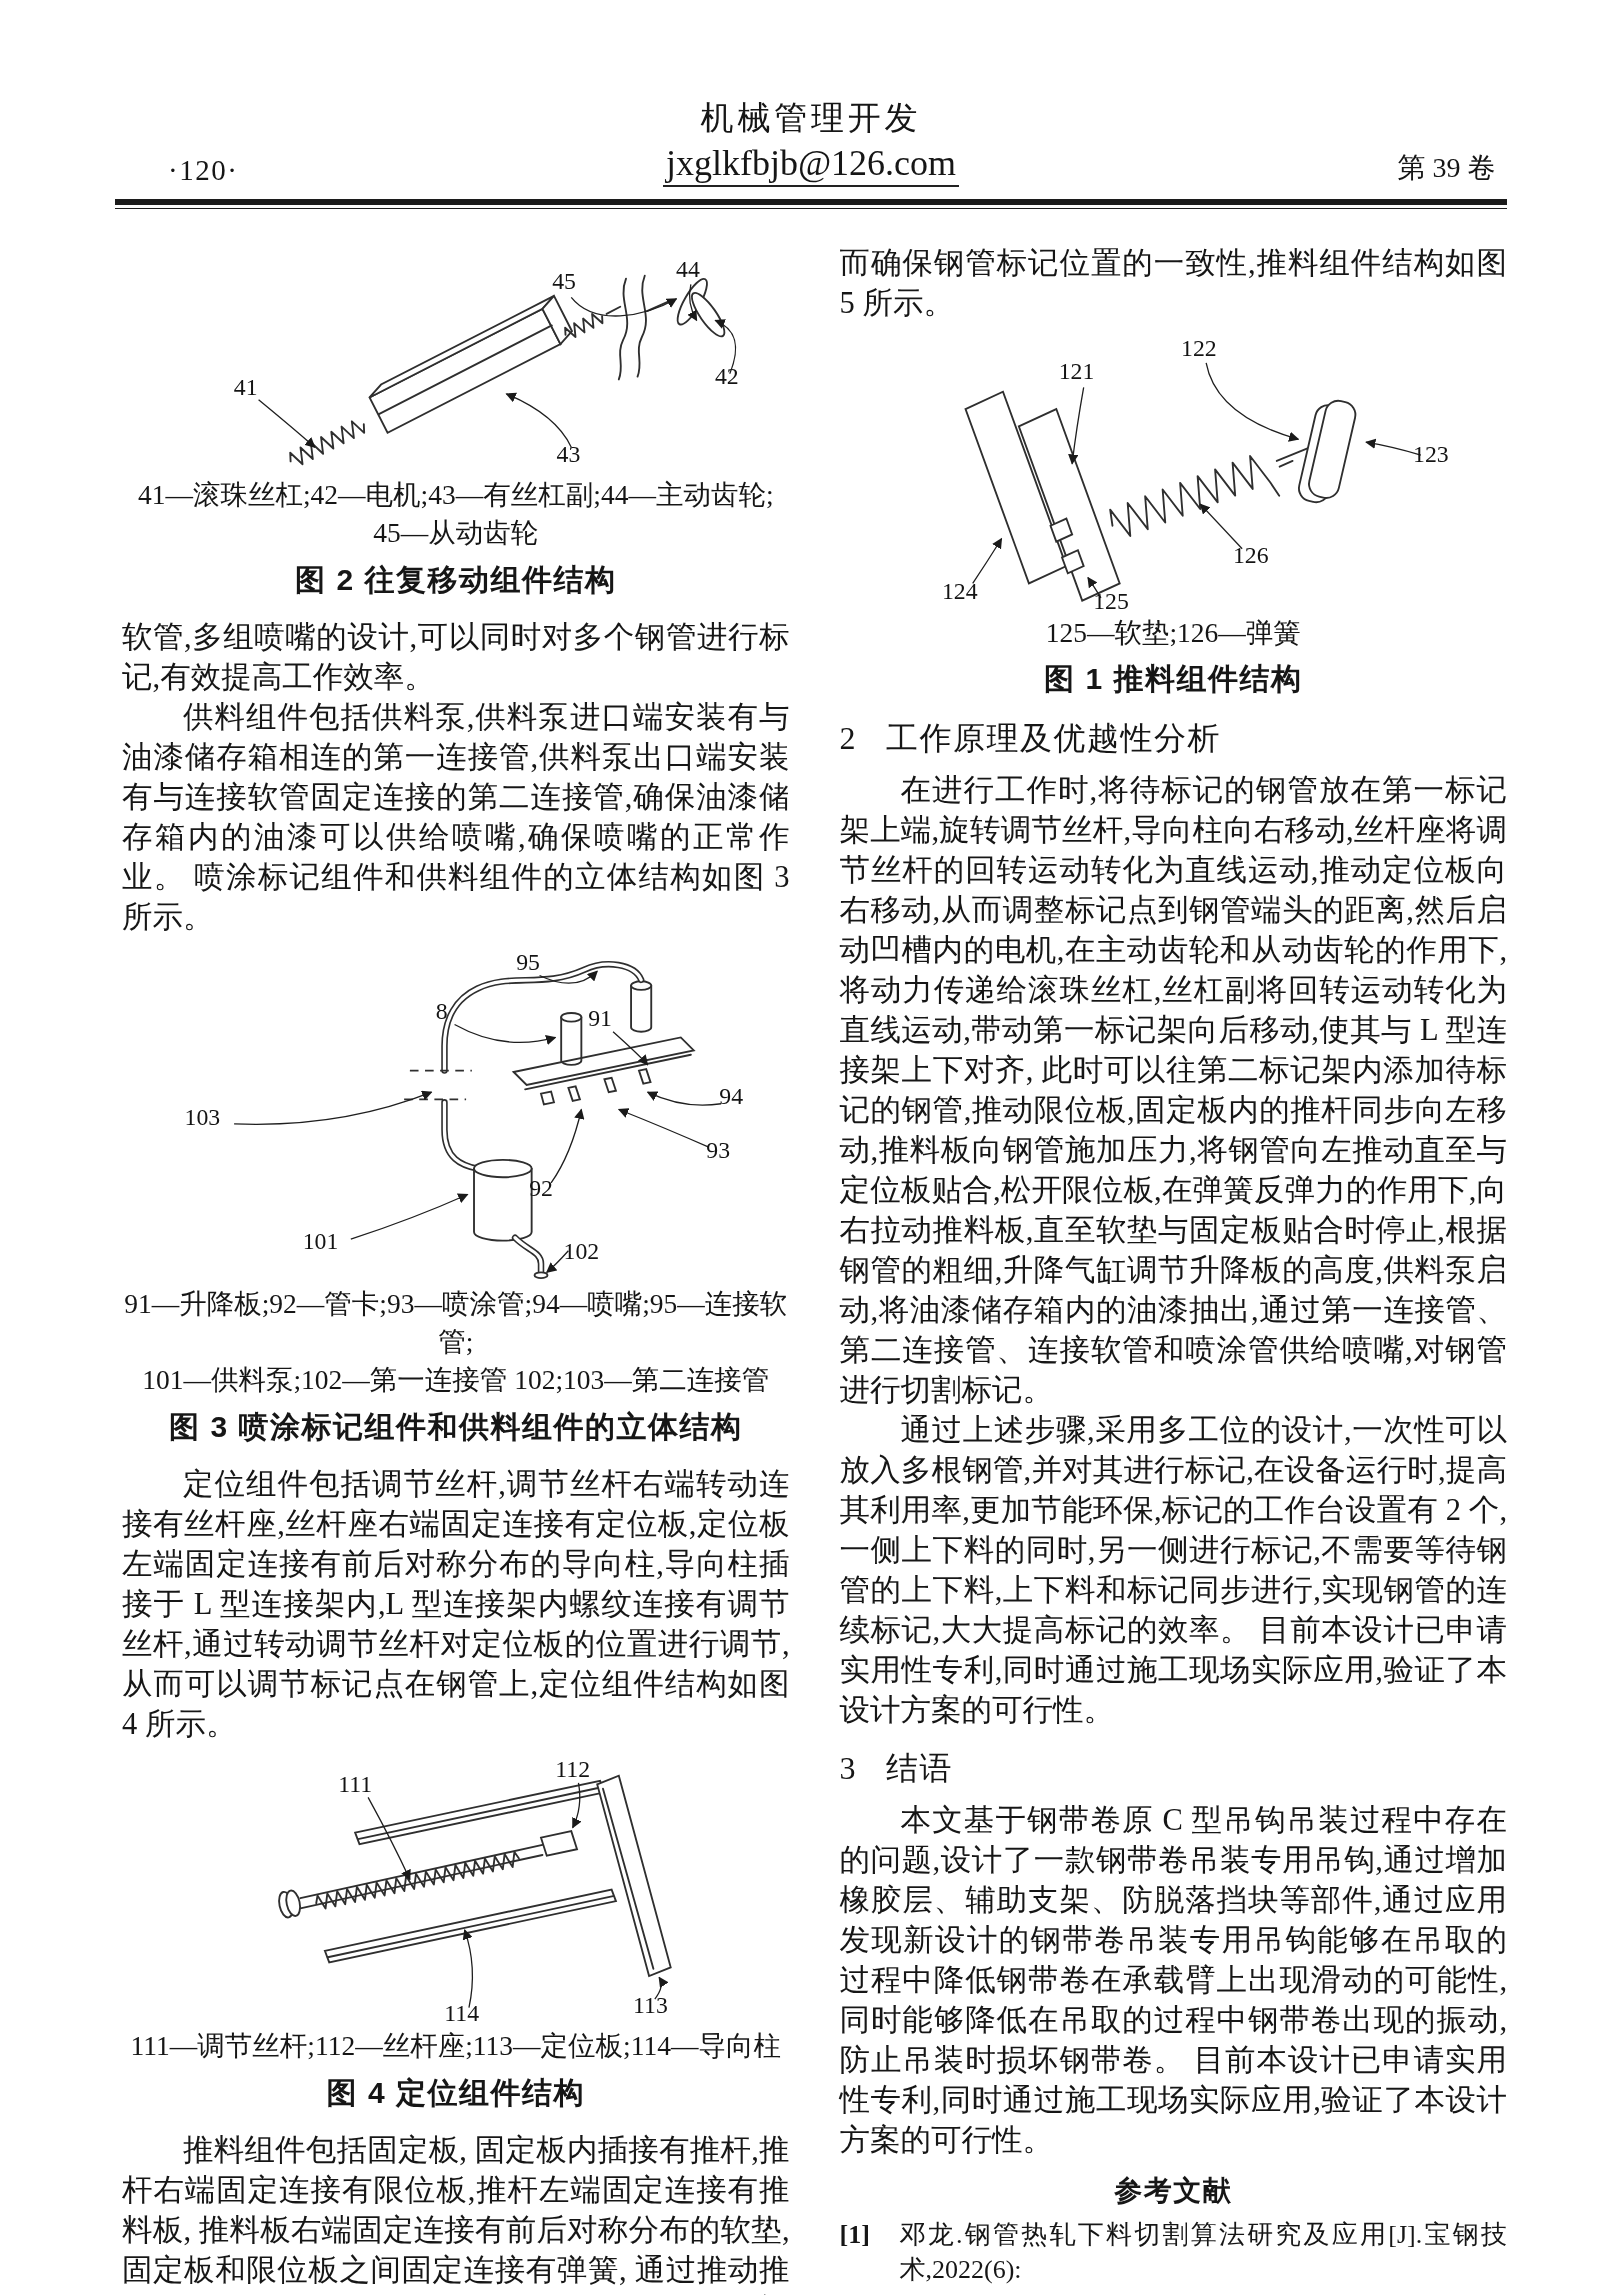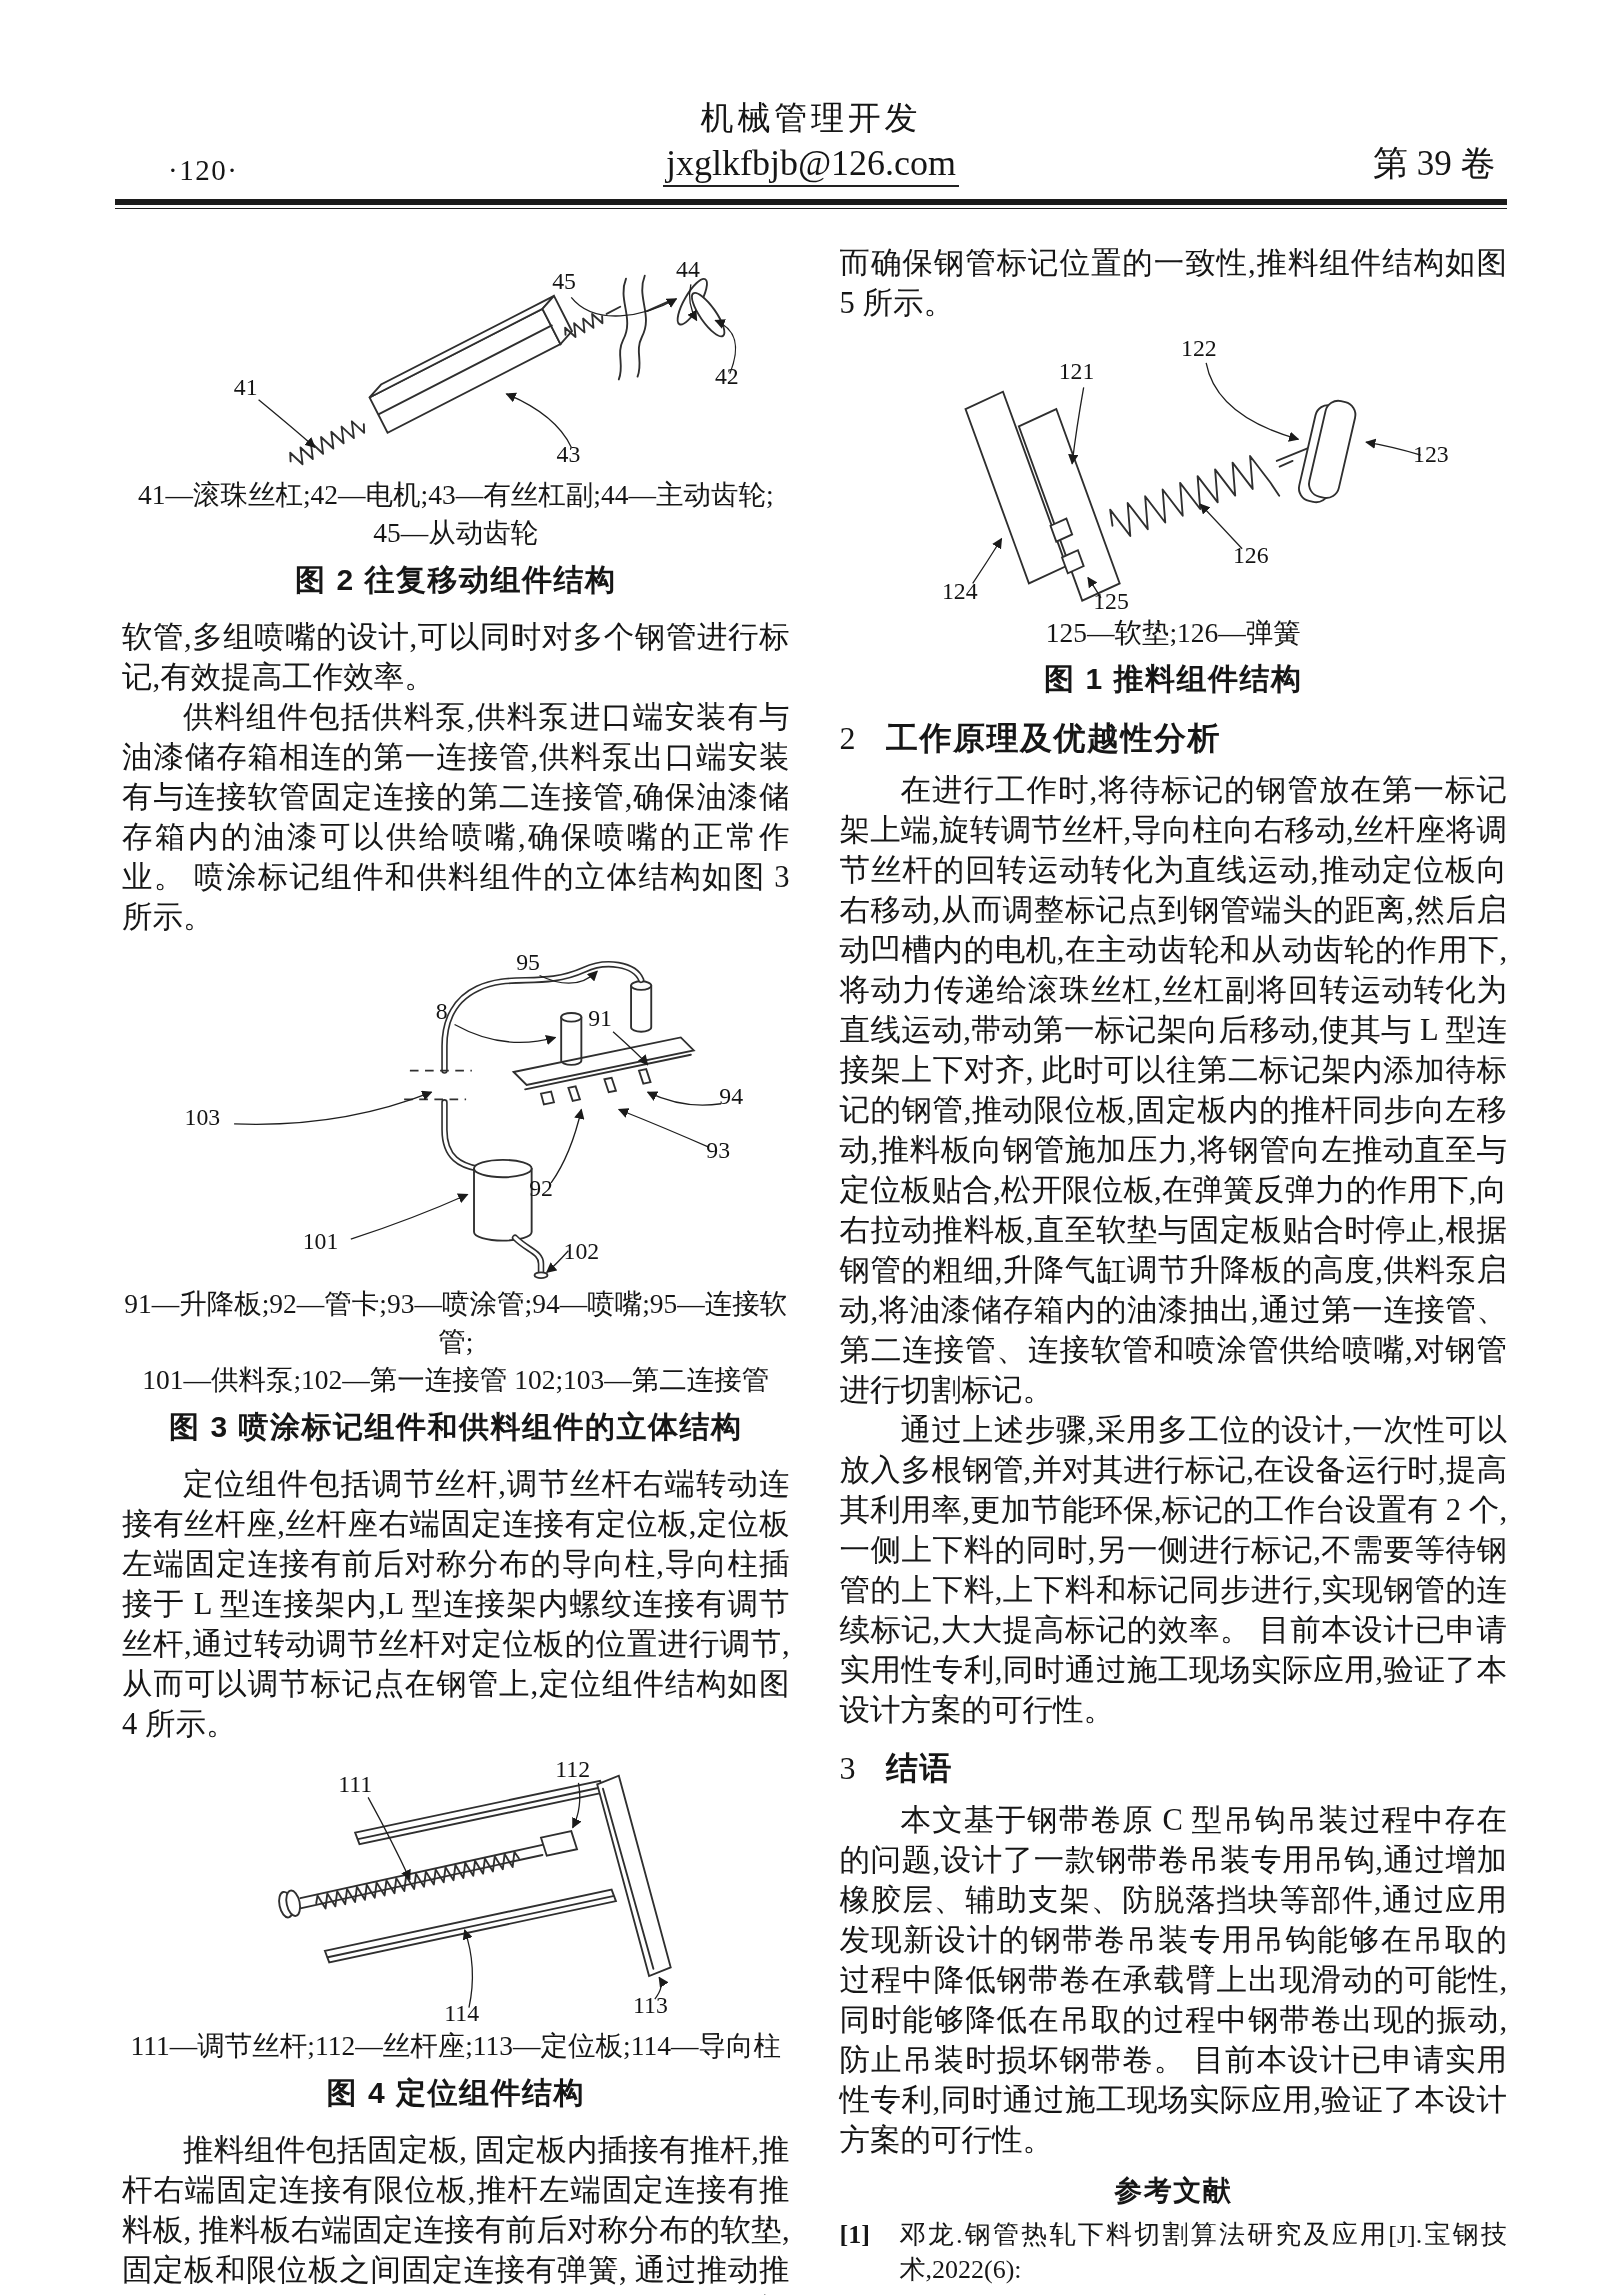--- a/index.html
+++ b/index.html
@@ -13,21 +13,21 @@
     box-sizing:border-box;
   }
   
   .header{
     display:grid;
     grid-template-columns:1fr auto 1fr;
     align-items:end;
     padding:98px 122px 0 122px;
   }
   .h-left{justify-self:start;font-size:29px;letter-spacing:1.5px;padding-left:46px;text-align:right;}
-  .h-right{justify-self:end;font-size:35px;padding-right:4.6px;}
+  .h-right{justify-self:end;font-size:28px;padding-right:4.6px;}
   .h-center{text-align:center;}
   .journal-name{font-size:33px;letter-spacing:3.8px;line-height:1.25;}
   .journal-email{
     display:inline-block;
     font-size:36px;
     border-bottom:2.3px solid #222;
     padding:1.5px 3.1px 0.8px;
     margin-top:1.5px;
   }
   .rule-thick{margin:12.2px 115px 0 115px;border-top:6.1px solid #1c1c1c;}
@@ -53,21 +53,21 @@
     font-family:"Liberation Sans", sans-serif;
     margin-top:7.6px;letter-spacing:1.5px;
   }
 
   
   .sec-heading{
     display:flex;gap:30.5px;align-items:baseline;
     margin:18.3px 0 12.2px;font-size:32px;
   }
   .sec-num{font-family:"Liberation Serif", serif;}
-  .sec-title{font-weight:bold;font-family:"Liberation Sans", sans-serif;letter-spacing:1.5px;}
+  .sec-title{font-weight:normal;font-family:"Liberation Sans", sans-serif;letter-spacing:1.5px;}
   .refs-heading{
     text-align:center;font-weight:bold;font-size:28px;
     font-family:"Liberation Sans", sans-serif;
     margin:10.7px 0 6.1px;letter-spacing:1.5px;
   }
   .ref-item{display:flex;font-size:26px;line-height:35px;text-align:justify;}
   .ref-tag{flex:none;width:60px;font-weight:bold;}
   .ref-text{flex:1;}
 
   

